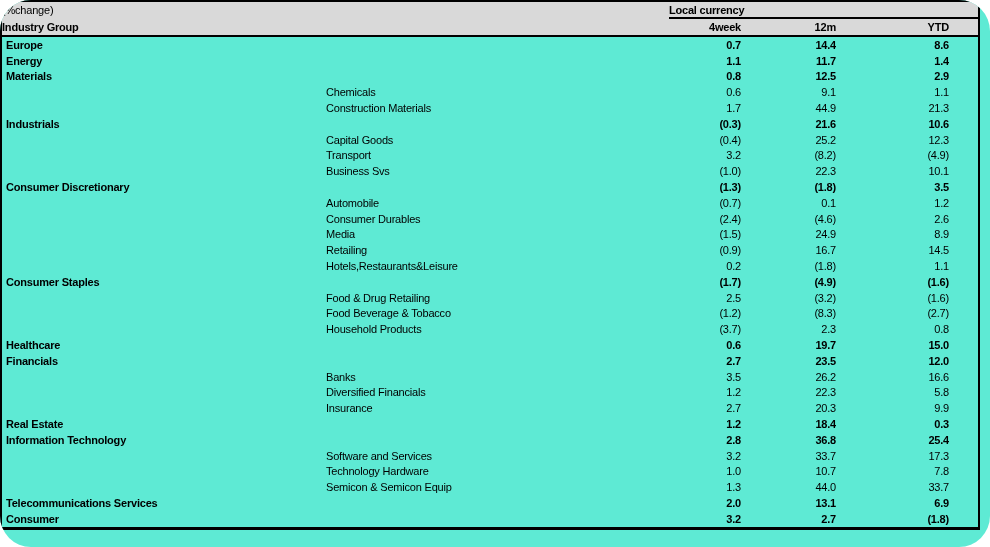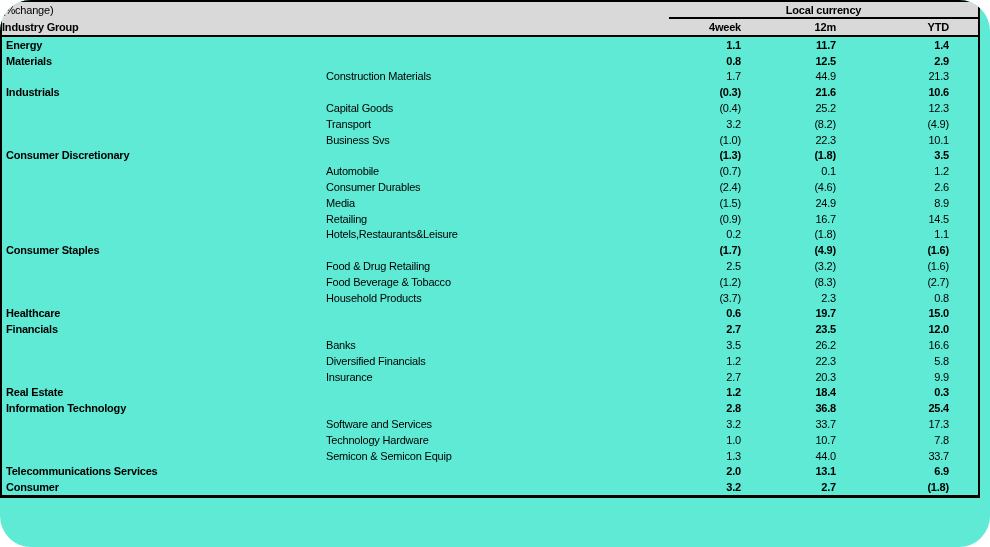--- a/index.html
+++ b/index.html
@@ -17,21 +17,21 @@
     letter-spacing: -0.2px;
     color: #000000;
     white-space: nowrap;
   }
   table.report td { padding: 0; vertical-align: middle; overflow: hidden; }
 
   
   thead td { background: #d9d9d9; }
   tr.h1 td { height: 15px; }
   td.pchange { font-weight: normal; padding-left: 4px; }
-  td.lc { text-align: center; font-weight: bold; border-bottom: 2px solid #000000; }
+  td.lc { text-align: left; font-weight: bold; border-bottom: 2px solid #000000; }
   tr.h2 td { height: 16px; border-bottom: 2.5px solid #000000; font-weight: bold; }
   td.ig { padding-left: 4px; }
 
   
   tbody td { height: 15.8px; }
   tbody td.c0 { padding-left: 4px; }
   tbody td.c1 { padding-left: 3px; }
   td.num { text-align: right; padding-right: 5px; }
   td.num.paren { padding-right: 0; }
   tr.group td { font-weight: bold; }
@@ -58,33 +58,49 @@
       <tr class="h2">
         <td class="ig" colspan="2">Industry Group</td>
         <td class="num">4week</td>
         <td class="num">12m</td>
         <td class="num">YTD</td>
         <td></td>
       </tr>
     </thead>
     <tbody id="table-body">
         <tr class="group">
+          <td class="c0">Europe</td>
+          <td class="c1"></td>
+          <td class="num">0.7</td>
+          <td class="num">14.4</td>
+          <td class="num">8.6</td>
+          <td class=""></td>
+        </tr>
+        <tr class="group">
           <td class="c0">Energy</td>
           <td class="c1"></td>
           <td class="num">1.1</td>
           <td class="num">11.7</td>
           <td class="num">1.4</td>
           <td class=""></td>
         </tr>
         <tr class="group">
           <td class="c0">Materials</td>
           <td class="c1"></td>
           <td class="num">0.8</td>
           <td class="num">12.5</td>
           <td class="num">2.9</td>
+          <td class=""></td>
+        </tr>
+        <tr class="sub">
+          <td class="c0"></td>
+          <td class="c1">Chemicals</td>
+          <td class="num">0.6</td>
+          <td class="num">9.1</td>
+          <td class="num">1.1</td>
           <td class=""></td>
         </tr>
         <tr class="sub">
           <td class="c0"></td>
           <td class="c1">Construction Materials</td>
           <td class="num">1.7</td>
           <td class="num">44.9</td>
           <td class="num">21.3</td>
           <td class=""></td>
         </tr>

